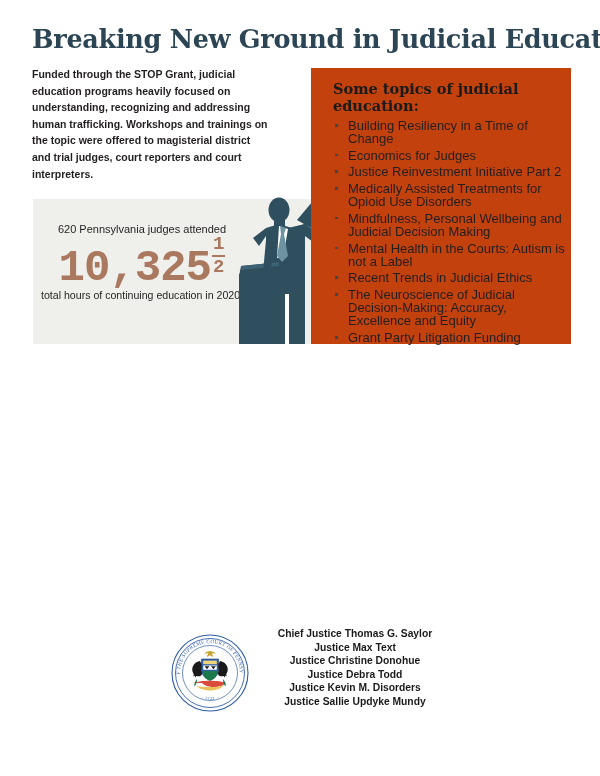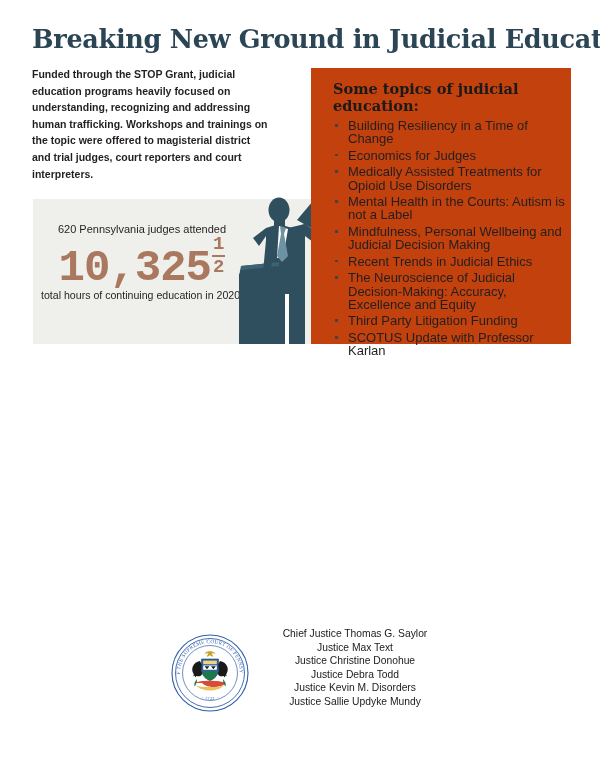--- a/index.html
+++ b/index.html
@@ -170,20 +170,21 @@
   .seal svg { display: block; }
   .justices {
     position: absolute;
     left: 255px;
     top: 627px;
     width: 200px;
     text-align: center;
     font-size: 10.3px;
     line-height: 13.6px;
     color: #1a1a1a;
+    font-weight: bold;
   }
   .justices div { white-space: nowrap; }
 </style>
 </head>
 <body>
 
 <div class="page-title">Breaking New Ground in Judicial Education</div>
 
 <div class="intro">Funded through the STOP Grant, judicial education programs heavily focused on understanding, recognizing and addressing human trafficking. Workshops and trainings on the topic were offered to magisterial district and trial judges, court reporters and court interpreters.</div>
 
@@ -227,27 +228,27 @@
       <path d="M27 78 L34 80 L32 110 L24 110 Z"></path>
     </g>
   </svg>
 </div>
 
 <div class="topics-panel">
   <div class="topics-heading">Some topics of judicial education:</div>
   <ul class="topics-list">
     <li><span class="sq-bullet"></span><span>Building Resiliency in a Time of Change</span></li>
     <li><span class="sq-bullet"></span><span>Economics for Judges</span></li>
+    <li><span class="sq-bullet"></span><span>Justice Reinvestment Initiative Part 2</span></li>
     <li><span class="sq-bullet"></span><span>Medically Assisted Treatments for Opioid Use Disorders</span></li>
+    <li><span class="sq-bullet"></span><span>Mindfulness, Personal Wellbeing and Judicial  Decision Making</span></li>
     <li><span class="sq-bullet"></span><span>Mental Health in the Courts: Autism is not a Label</span></li>
-    <li><span class="sq-bullet"></span><span>Mindfulness, Personal Wellbeing and Judicial  Decision Making</span></li>
     <li><span class="sq-bullet"></span><span>Recent Trends in Judicial Ethics</span></li>
     <li><span class="sq-bullet"></span><span>The Neuroscience of Judicial Decision-Making: Accuracy, Excellence and Equity</span></li>
-    <li><span class="sq-bullet"></span><span>Third Party Litigation Funding</span></li>
-    <li><span class="sq-bullet"></span><span>SCOTUS Update with Professor Karlan</span></li>
+    <li><span class="sq-bullet"></span><span>Grant Party Litigation Funding</span></li>
   </ul>
 </div>
 
 <div class="seal">
   <svg width="80" height="80" viewBox="0 0 80 80" xmlns="http://www.w3.org/2000/svg" aria-hidden="true">
     <defs>
       <path id="ringTop" d="M 10,40 A 30,30 0 0 1 70,40"></path>
       <path id="ringBot" d="M 13,40 A 27,27 0 0 0 67,40"></path>
     </defs>
     <circle cx="40" cy="40" r="38" fill="#ffffff" stroke="#2f5ea8" stroke-width="1.1"></circle>

